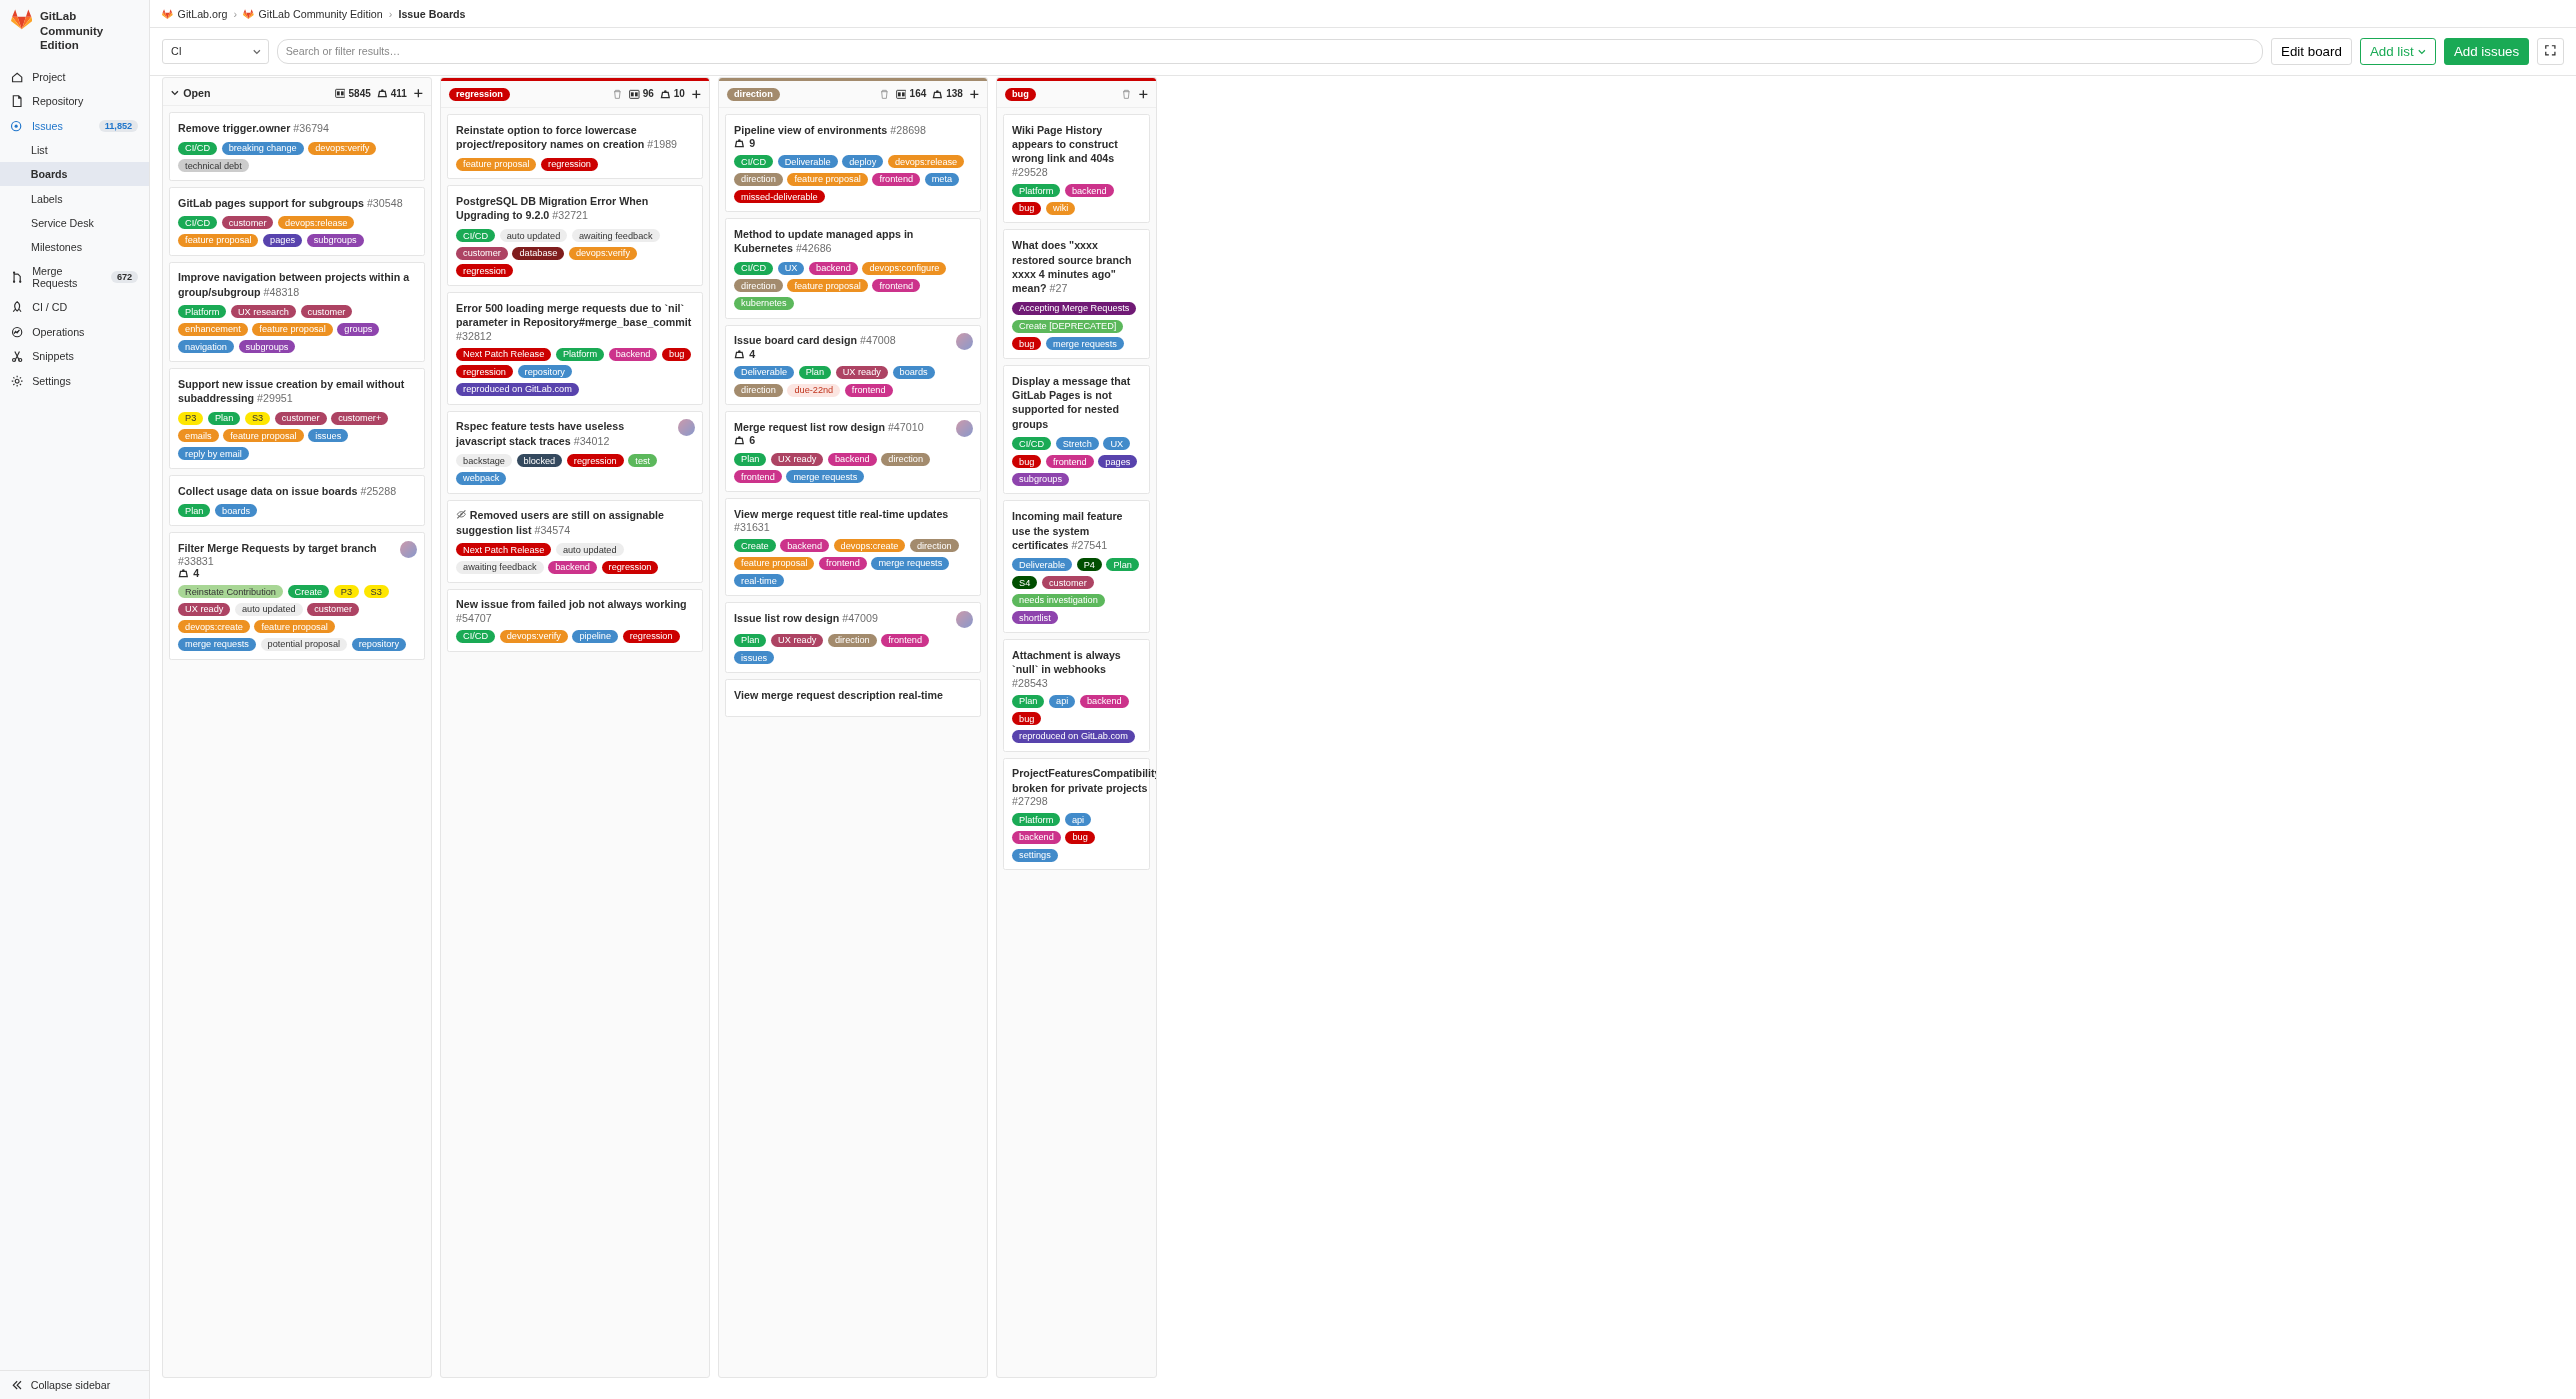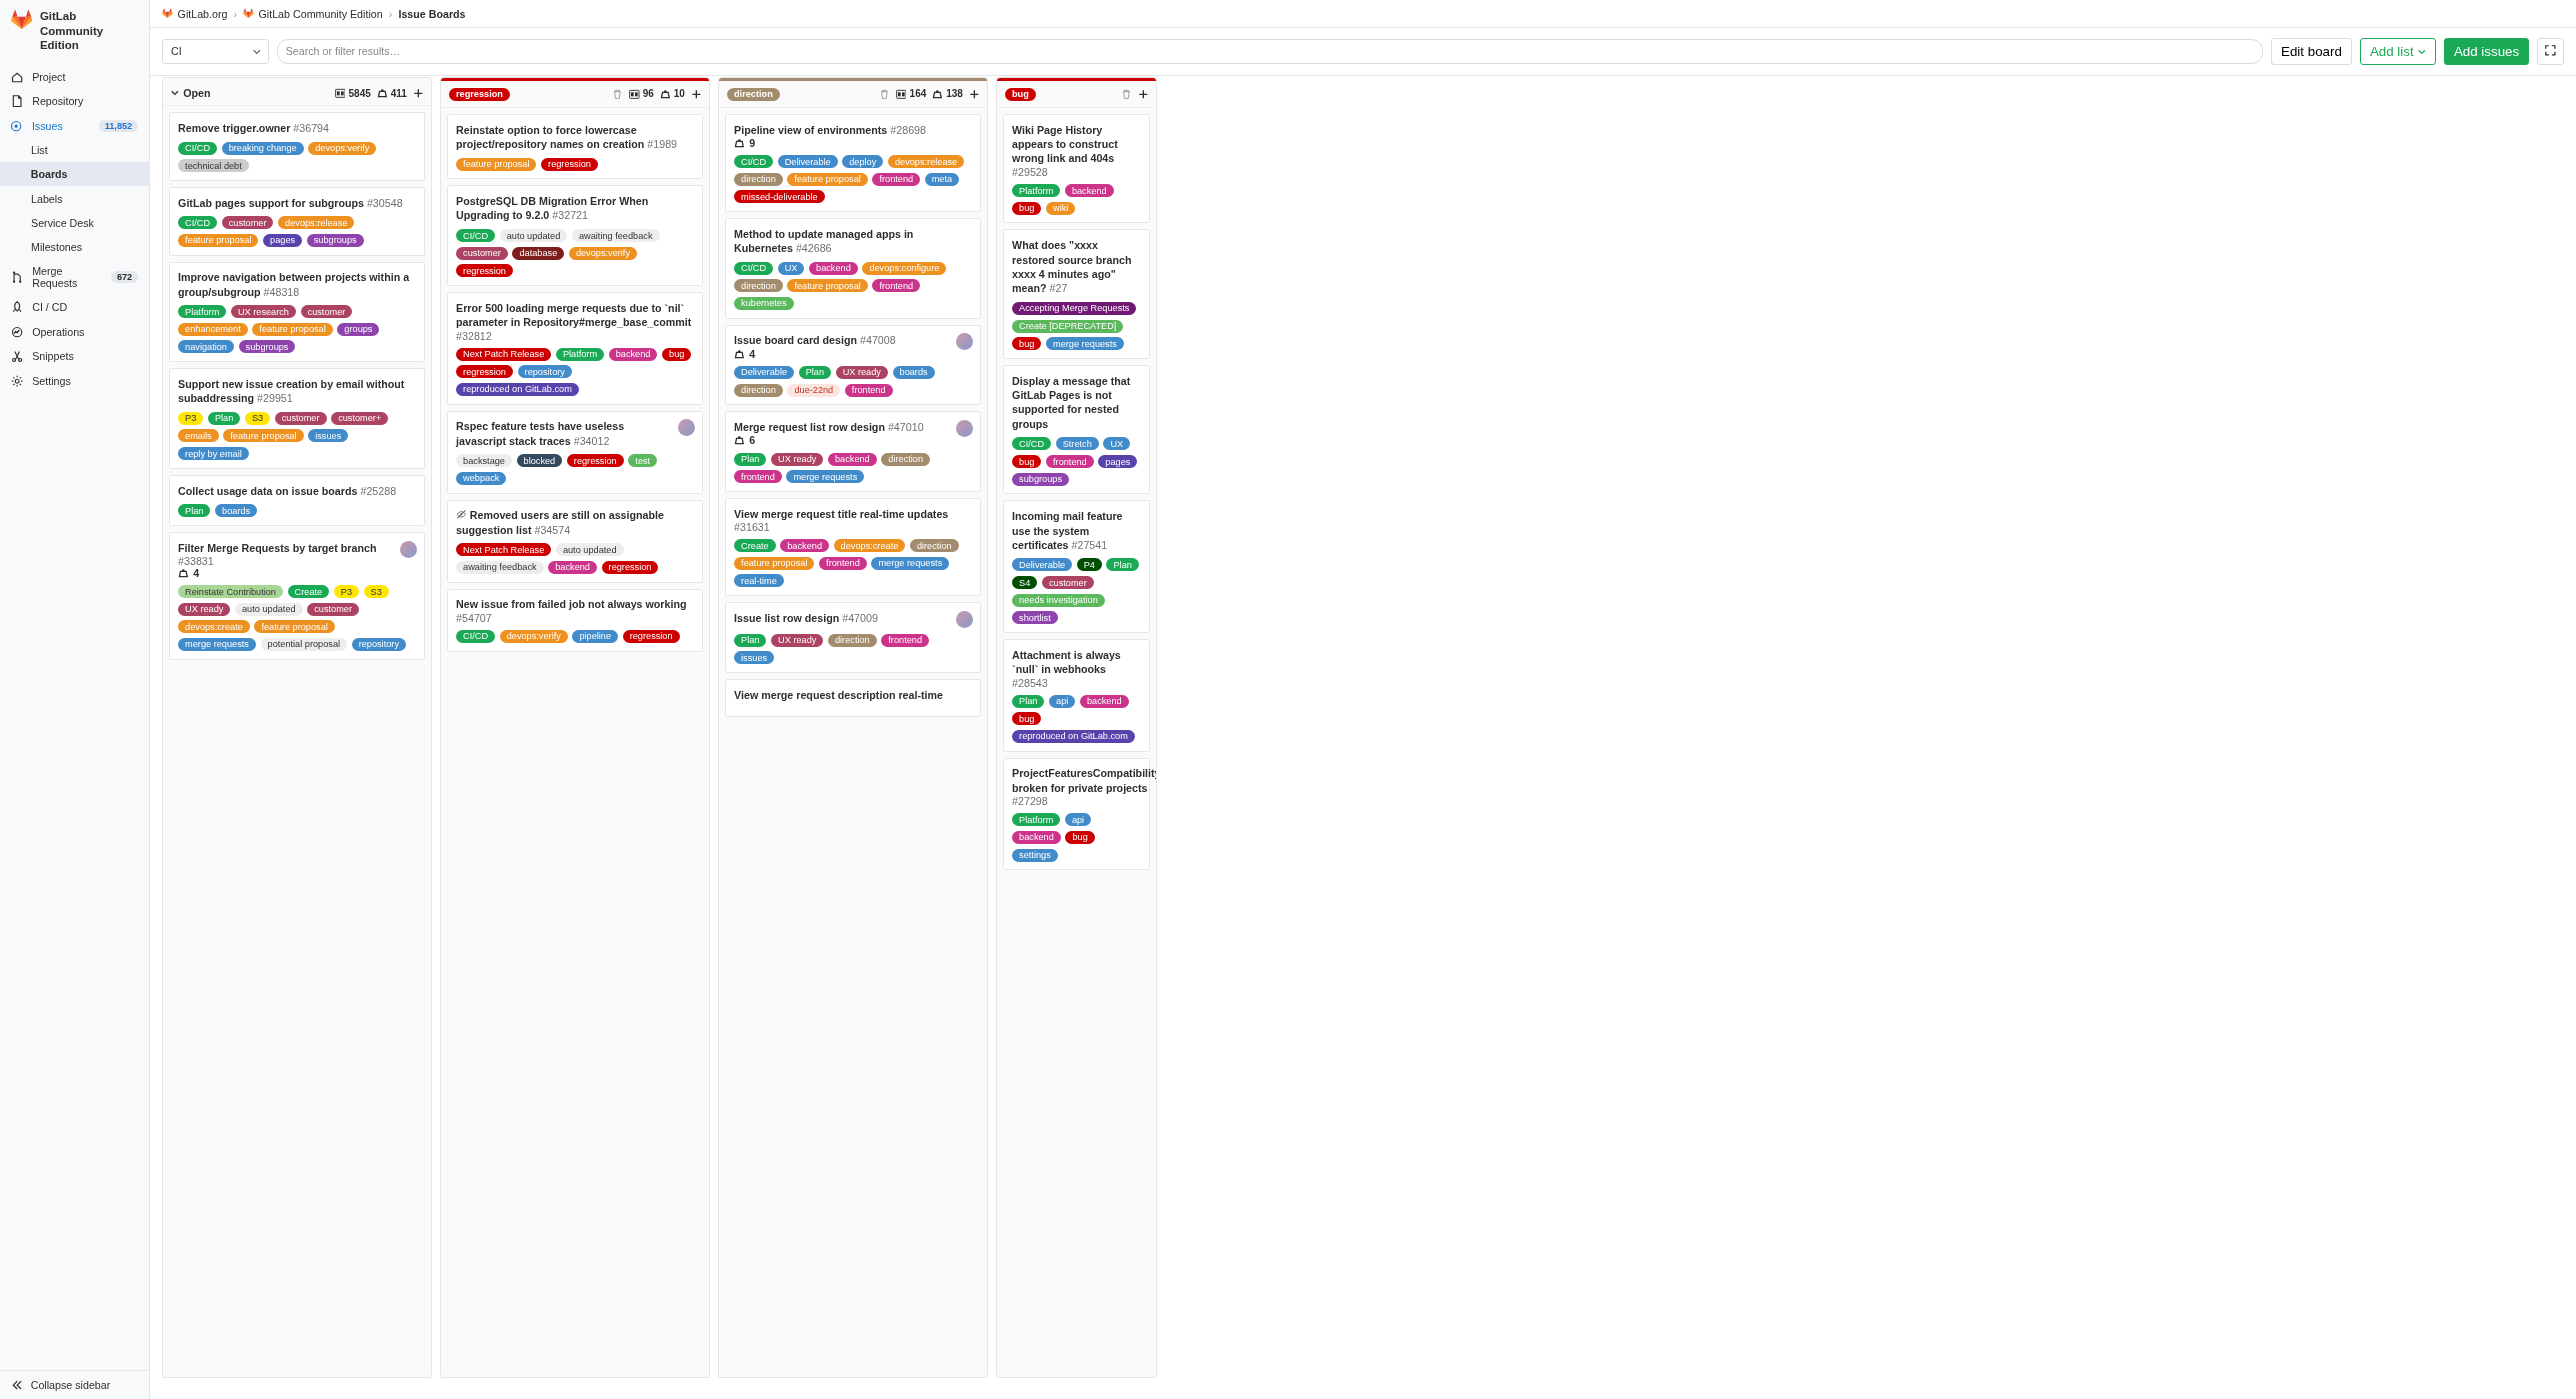--- a/index.html
+++ b/index.html
@@ -18,21 +18,21 @@
 .nav-item.active .badge { color: #1f75cb; }
 .nav-ico { width: 12.3px; height: 12.3px; flex-shrink: 0; display: inline-flex; align-items: center; justify-content: center; }
 .sub { padding: 6.1px 10.7px 6.1px 31px; cursor: pointer; color: #2e2e2e; }
 .sub.on { background: #e4e8f0; font-weight: 600; }
 .active-bar { border-left: 2.3px solid #1f75cb; margin-left: -2.3px; }
 .sidebar-footer { padding: 7.7px 10.7px; border-top: 0.8px solid #e5e5e5; display: flex; align-items: center; gap: 7.7px; cursor: pointer; color: #2e2e2e; }
 
 
 .main { flex: 1; display: flex; flex-direction: column; min-width: 0; }
 .breadcrumbs { display: flex; align-items: center; gap: 6.1px; padding: 7.7px 12.3px; border-bottom: 0.8px solid #e5e5e5; font-size: 10.7px; }
-.crumb { display: flex; align-items: flex-start; gap: 4.6px; color: #2e2e2e; }
+.crumb { display: flex; align-items: flex-end; gap: 4.6px; color: #2e2e2e; }
 .crumb:last-child { font-weight: 600; }
 .sep { color: #999; }
 .toolbar { display: flex; gap: 7.7px; padding: 9.2px 12.3px; border-bottom: 0.8px solid #e5e5e5; align-items: center; }
 .select { border: 0.8px solid #dbdbdb; border-radius: 3.1px; padding: 5.4px 7.7px; width: 107px; display: flex; justify-content: space-between; align-items: center; cursor: pointer; background: #fff; }
 .search { flex: 1; border: 0.8px solid #dbdbdb; border-radius: 11px; padding: 5.4px 7.7px; color: #888; background: #fff; }
 .btn { border: 0.8px solid #dbdbdb; border-radius: 3.1px; padding: 5.4px 9.2px; background: #fff; cursor: pointer; white-space: nowrap; }
 .btn.green-o { border-color: #1aaa55; color: #1aaa55; display: flex; align-items: center; gap: 4.6px; }
 .btn.green { background: #1aaa55; color: #fff; border-color: #1aaa55; }
 .fsbtn { padding: 5.4px 7px; }
 

